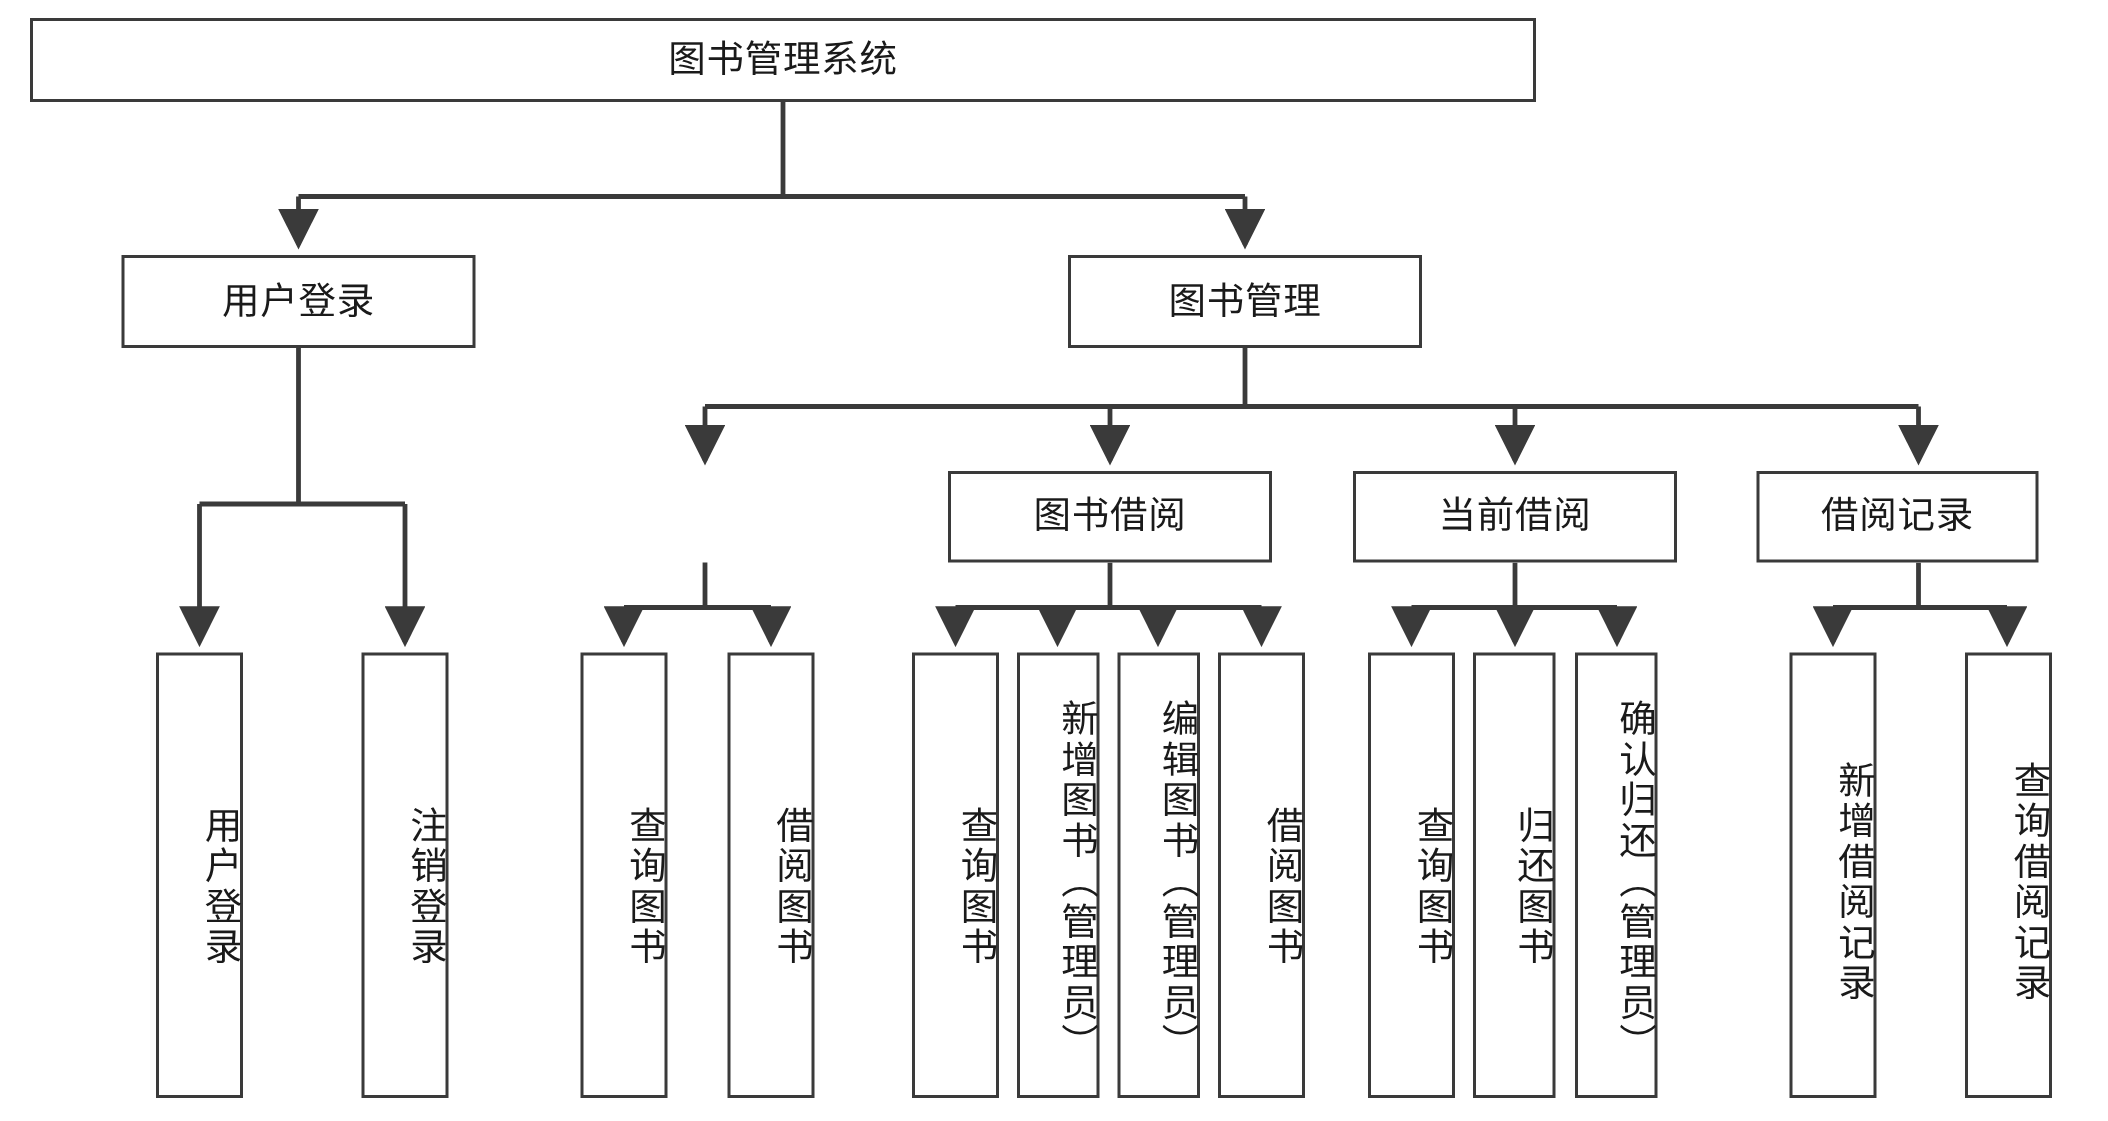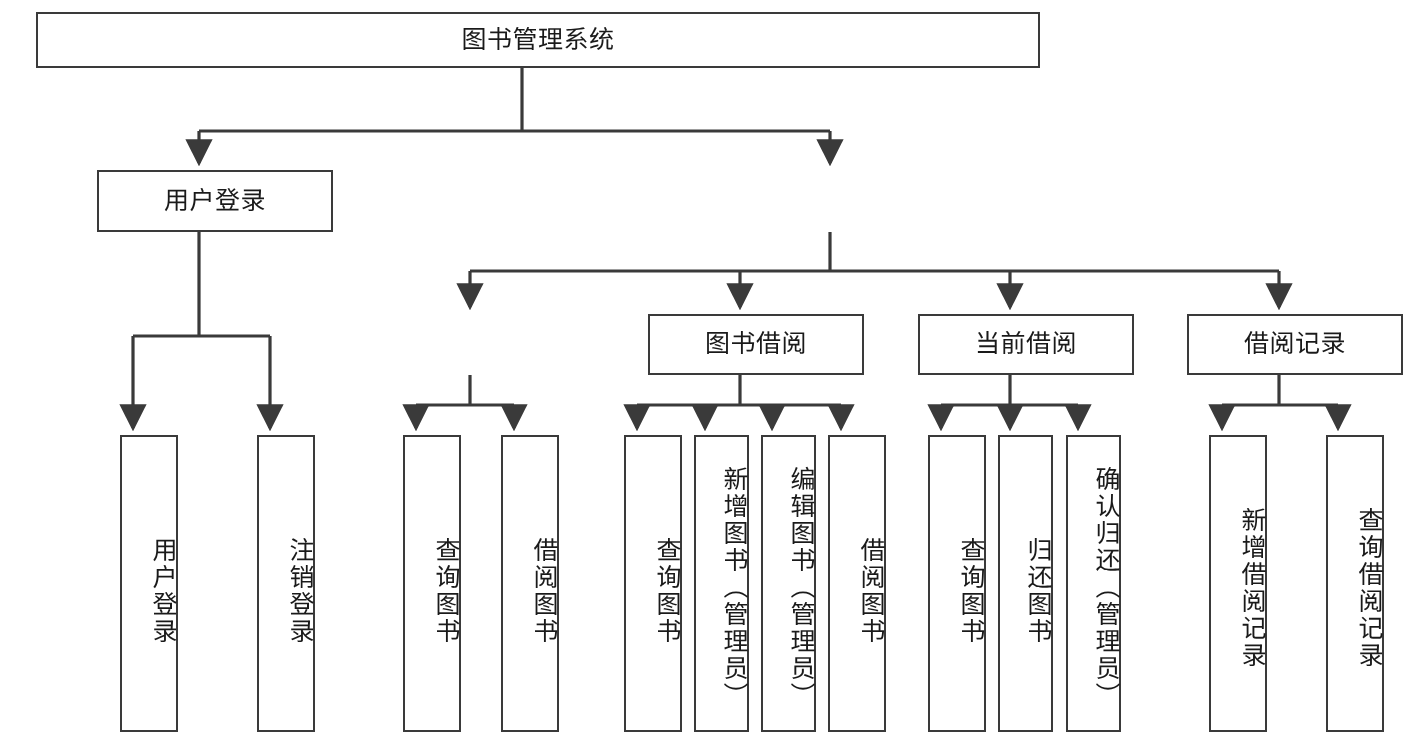--- a/index.html
+++ b/index.html
@@ -31,21 +31,20 @@
     box-sizing: border-box;
     border: 2.5px solid #3a3a3a;
     background: #ffffff;
     color: #1a1a1a;
     display: flex;
     align-items: center;
     justify-content: center;
     text-align: center;
     line-height: 1.15;
     z-index: 2;
-    margin-left: 16px;
   }
   .node.horiz {
     font-size: 25px;
     letter-spacing: 0.5px;
   }
   .node.vert {
     writing-mode: vertical-rl;
     text-orientation: upright;
     font-size: 25px;
     letter-spacing: 2px;
@@ -130,31 +129,34 @@
   </svg>
 
   <div class="node horiz" style="left:20px; top:12px; width:1004px; height:56px;">
     <span class="node-label">图书管理系统</span>
   </div>
 
   <div class="node horiz" style="left:81px; top:170px; width:236px; height:62px;">
     <span class="node-label">用户登录</span>
   </div>
 
+  <div class="node horiz" style="left:712px; top:170px; width:236px; height:62px;">
+    <span class="node-label">图书管理</span>
+  </div>
 
 
   <div class="node horiz" style="left:632px; top:314px; width:216px; height:61px;">
     <span class="node-label">图书借阅</span>
   </div>
 
   <div class="node horiz" style="left:902px; top:314px; width:216px; height:61px;">
     <span class="node-label">当前借阅</span>
   </div>
 
-  <div class="node horiz" style="left:1171px; top:314px; width:216px; height:61px;">
+  <div class="node horiz" style="left:1171px; top:314px; width:188px; height:61px;">
     <span class="node-label">借阅记录</span>
   </div>
 
   <div class="node vert" style="left:104px; top:435px; width:58px; height:297px;">
     <span class="node-label">用户登录</span>
   </div>
 
   <div class="node vert" style="left:241px; top:435px; width:58px; height:297px;">
     <span class="node-label">注销登录</span>
   </div>

